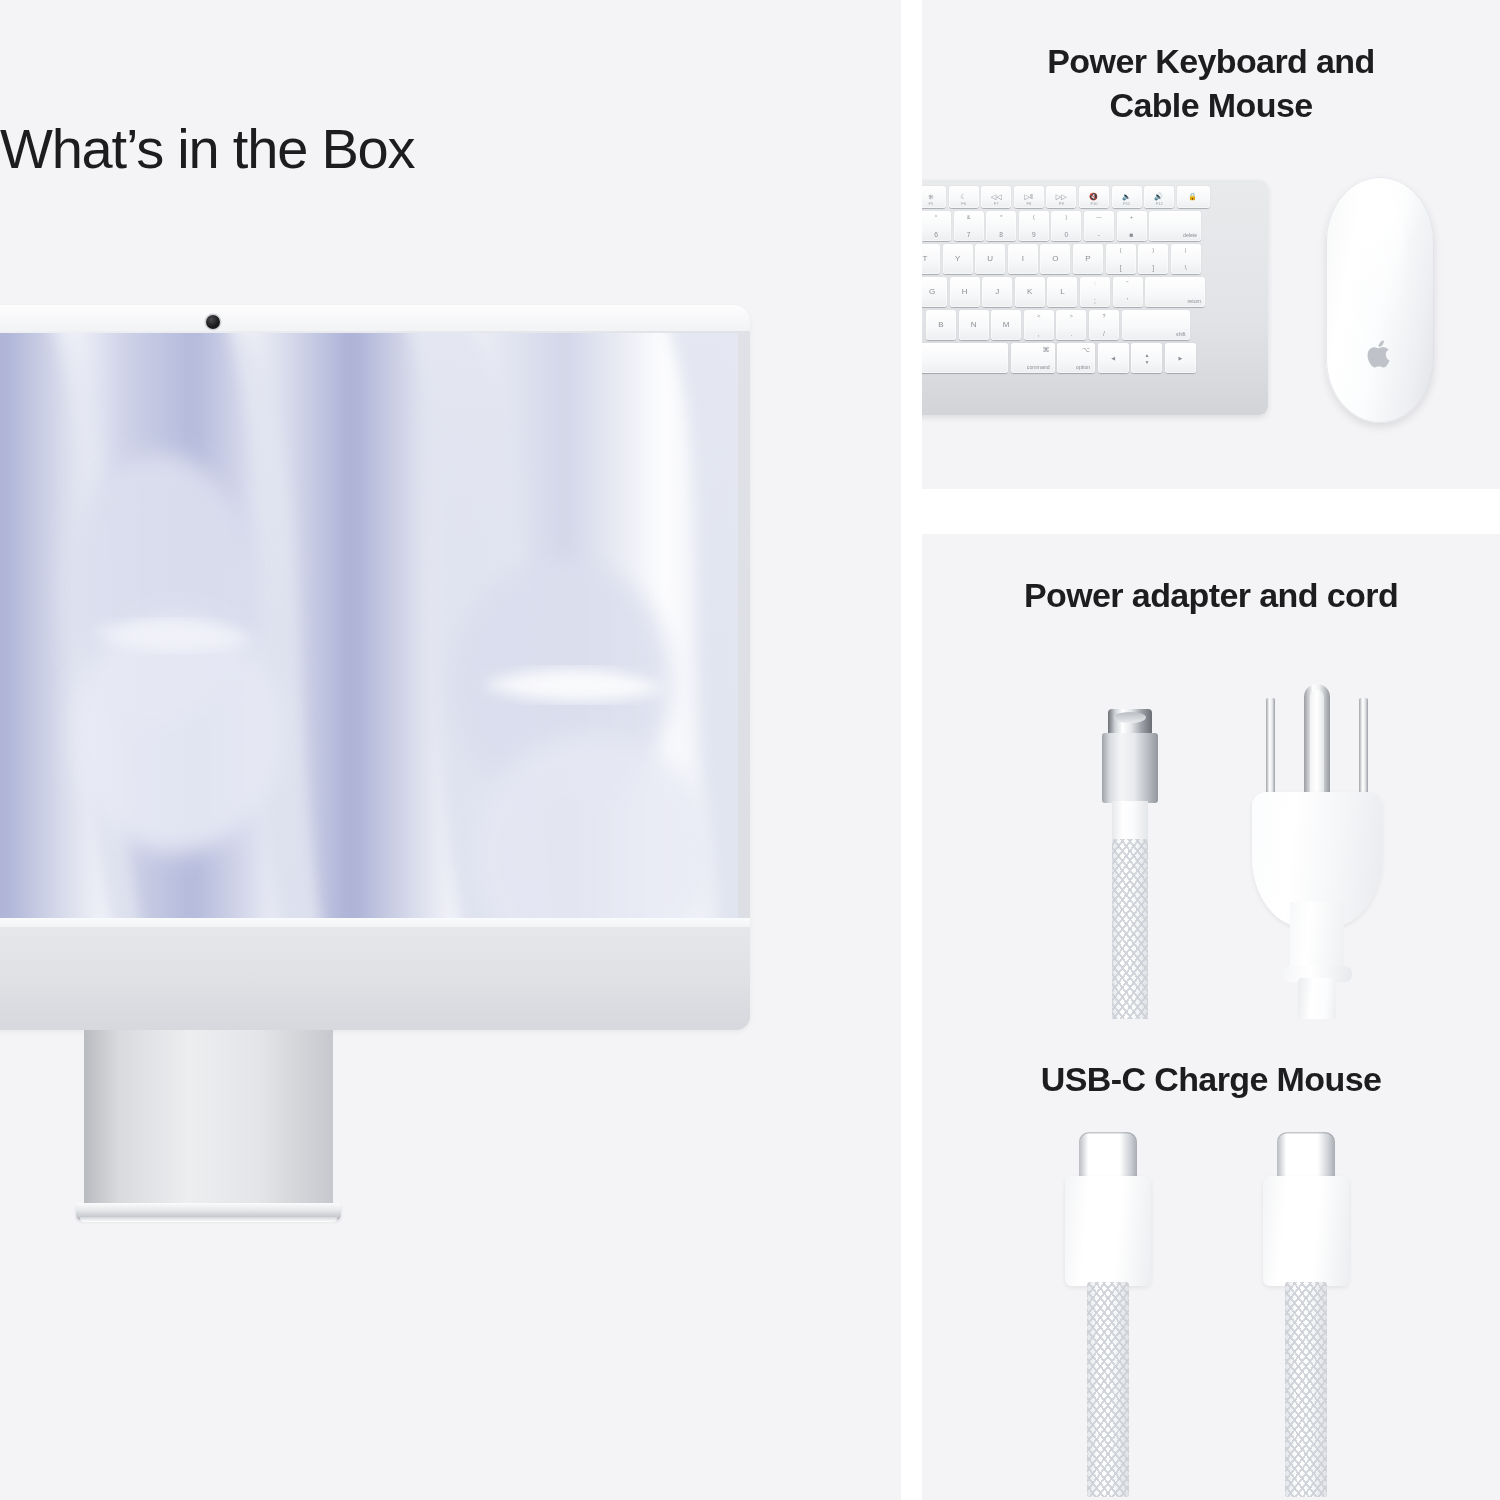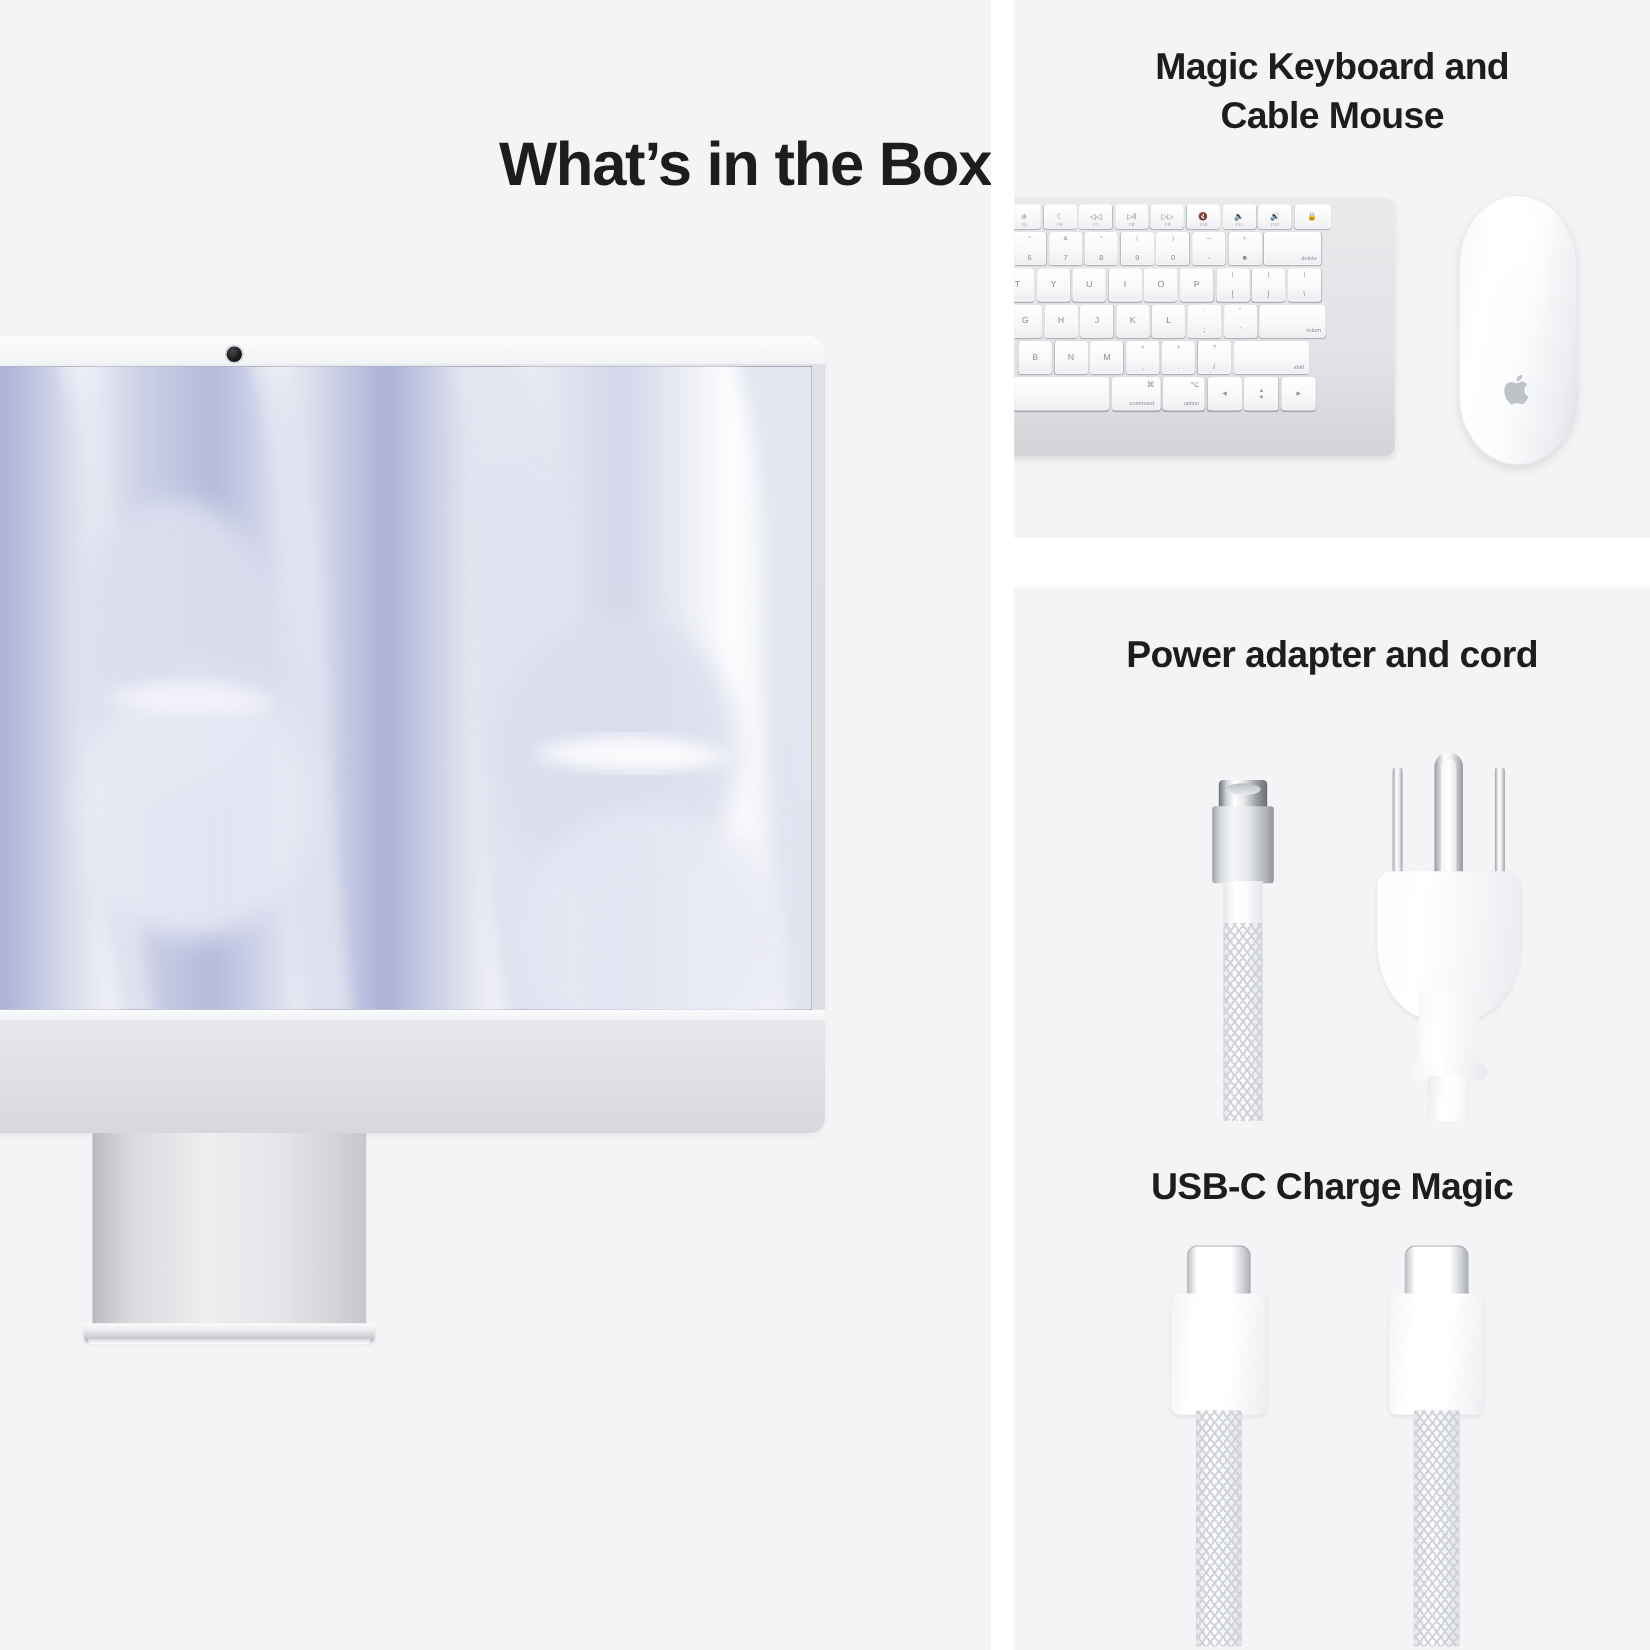--- a/index.html
+++ b/index.html
@@ -14,22 +14,22 @@
   
   .panel{position:absolute;background:#f4f4f6;overflow:hidden;}
   #panel-imac   {left:0px;   top:0px;    width:901px; height:1500px;}
   #panel-kb     {left:922px; top:0px;    width:578px; height:489px;}
   #panel-power  {left:922px; top:534px;  width:578px; height:488px;}
   #panel-usbc   {left:922px; top:1019px; width:578px; height:481px;}
 
   
   .main-title{
     position:absolute;left:0;top:118px;width:901px;
-    text-align:right;
-    font-size:56px;font-weight:700;color:#1d1d1f;
+    text-align:left;
+    font-size:56px;font-weight:400;color:#1d1d1f;
     letter-spacing:-1.2px;line-height:1.1;
   }
   .card-title{
     position:absolute;left:0;width:578px;text-align:center;
     font-size:34px;font-weight:700;color:#1d1d1f;
     letter-spacing:-0.6px;line-height:1.28;
   }
   #title-kb    {top:40px;}
   #title-power {top:550px;}
   #title-usbc  {top:1058px;}
@@ -293,21 +293,21 @@
       </div>
 
       <div class="neck"></div>
       <div class="foot"></div>
       <div class="foot-lip"></div>
     </div>
   </div>
 
   <div class="panel" id="panel-kb">
     <div class="card-title" id="title-kb">
-      <span>Magic Keyboard and</span><br>
+      <span>Power Keyboard and</span><br>
       <span>Cable Mouse</span>
     </div>
 
     <div class="kb">
       <div class="kb-inner">
 
         <div class="krow" style="left:8px;top:6px;">
           <div class="key" style="width:30px;height:22px;">
             <span class="g">⎈</span>
               <span class="fn">F5</span>
@@ -518,21 +518,21 @@
       <div class="prong-ground"></div>
       <div class="prong-ground-in"></div>
       <div class="plug-body"></div>
       <div class="plug-waist"></div>
       <div class="plug-collar"></div>
       <div class="plug-cord"></div>
     </div>
   </div>
 
   <div class="panel" id="panel-usbc">
-    <div class="card-title" id="title-usbc" style="top:39px;">USB-C Charge Magic</div>
+    <div class="card-title" id="title-usbc" style="top:39px;">USB-C Charge Mouse</div>
 
     <div class="usbc-plug" style="left:143px;top:113px;">
       <div class="usbc-tip"></div>
       <div class="usbc-shell"></div>
       <div class="braid" style="left:22px;top:150px;width:42px;height:215px;"></div>
     </div>
 
     <div class="usbc-plug" style="left:341px;top:113px;">
       <div class="usbc-tip"></div>
       <div class="usbc-shell"></div>

